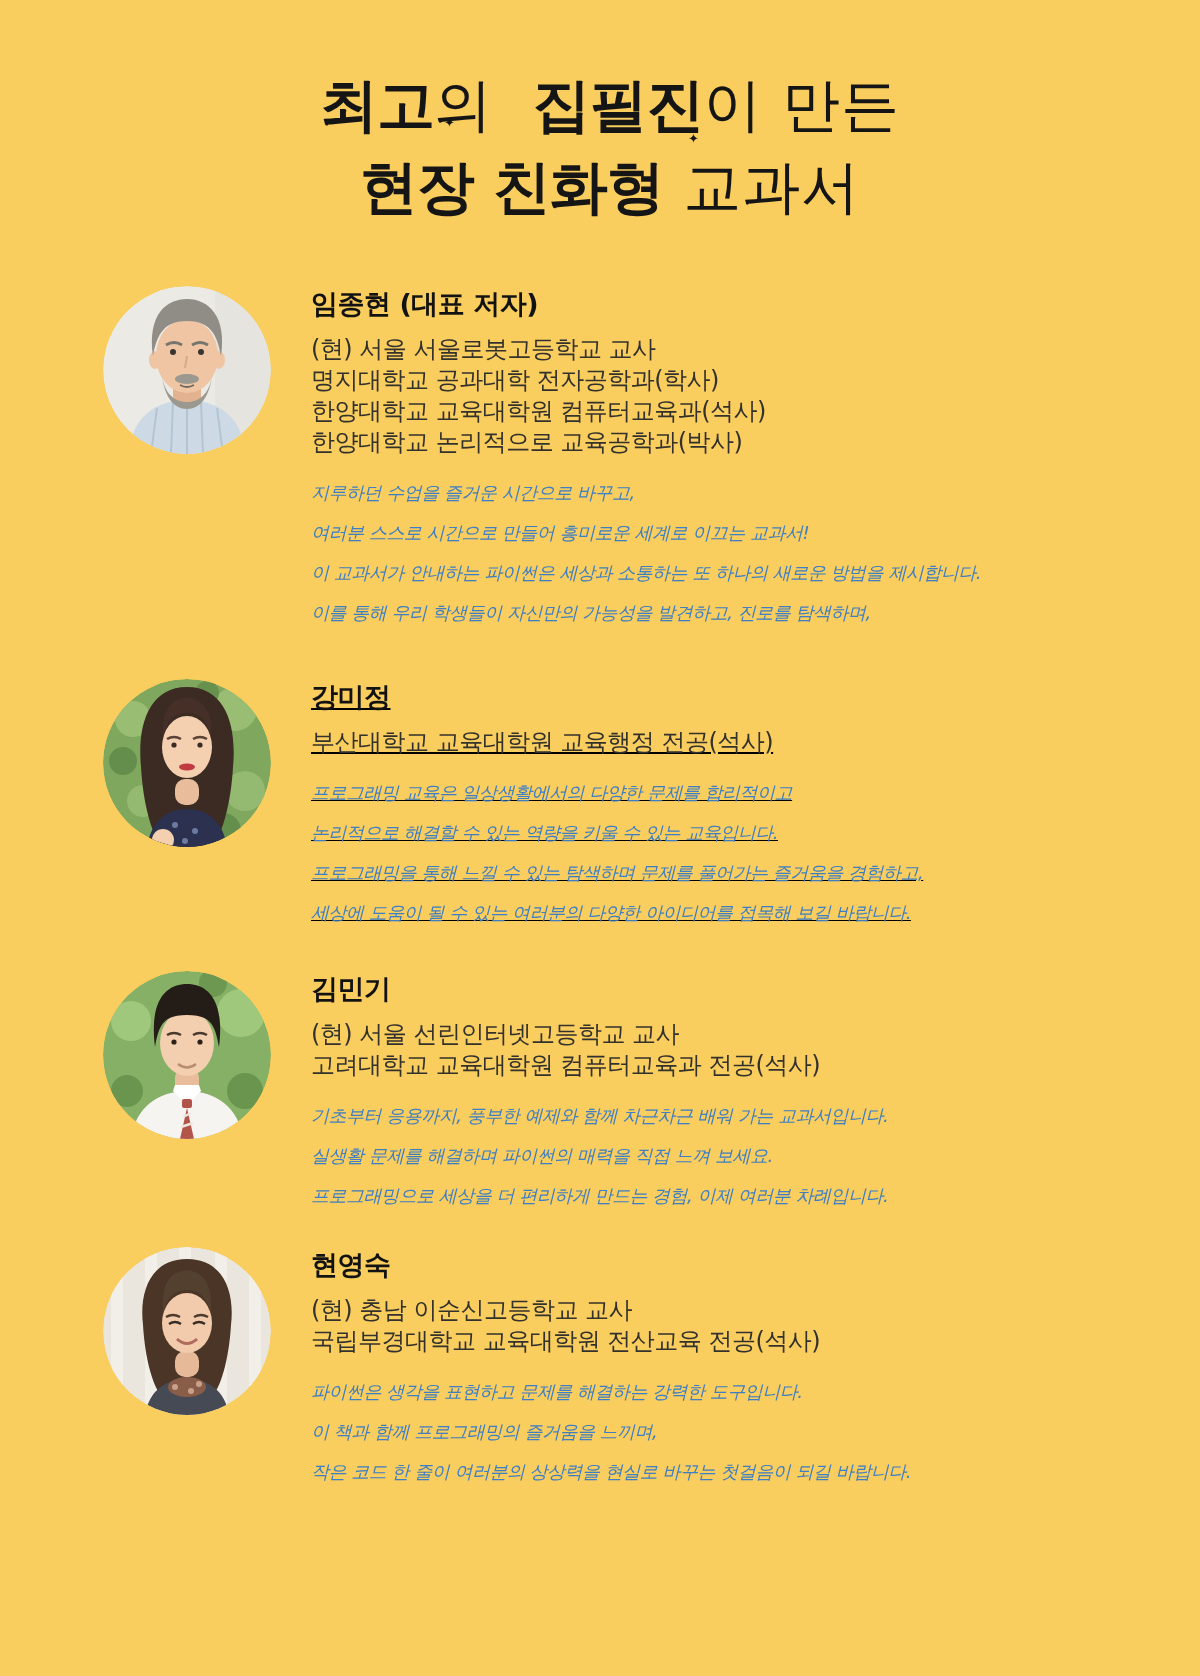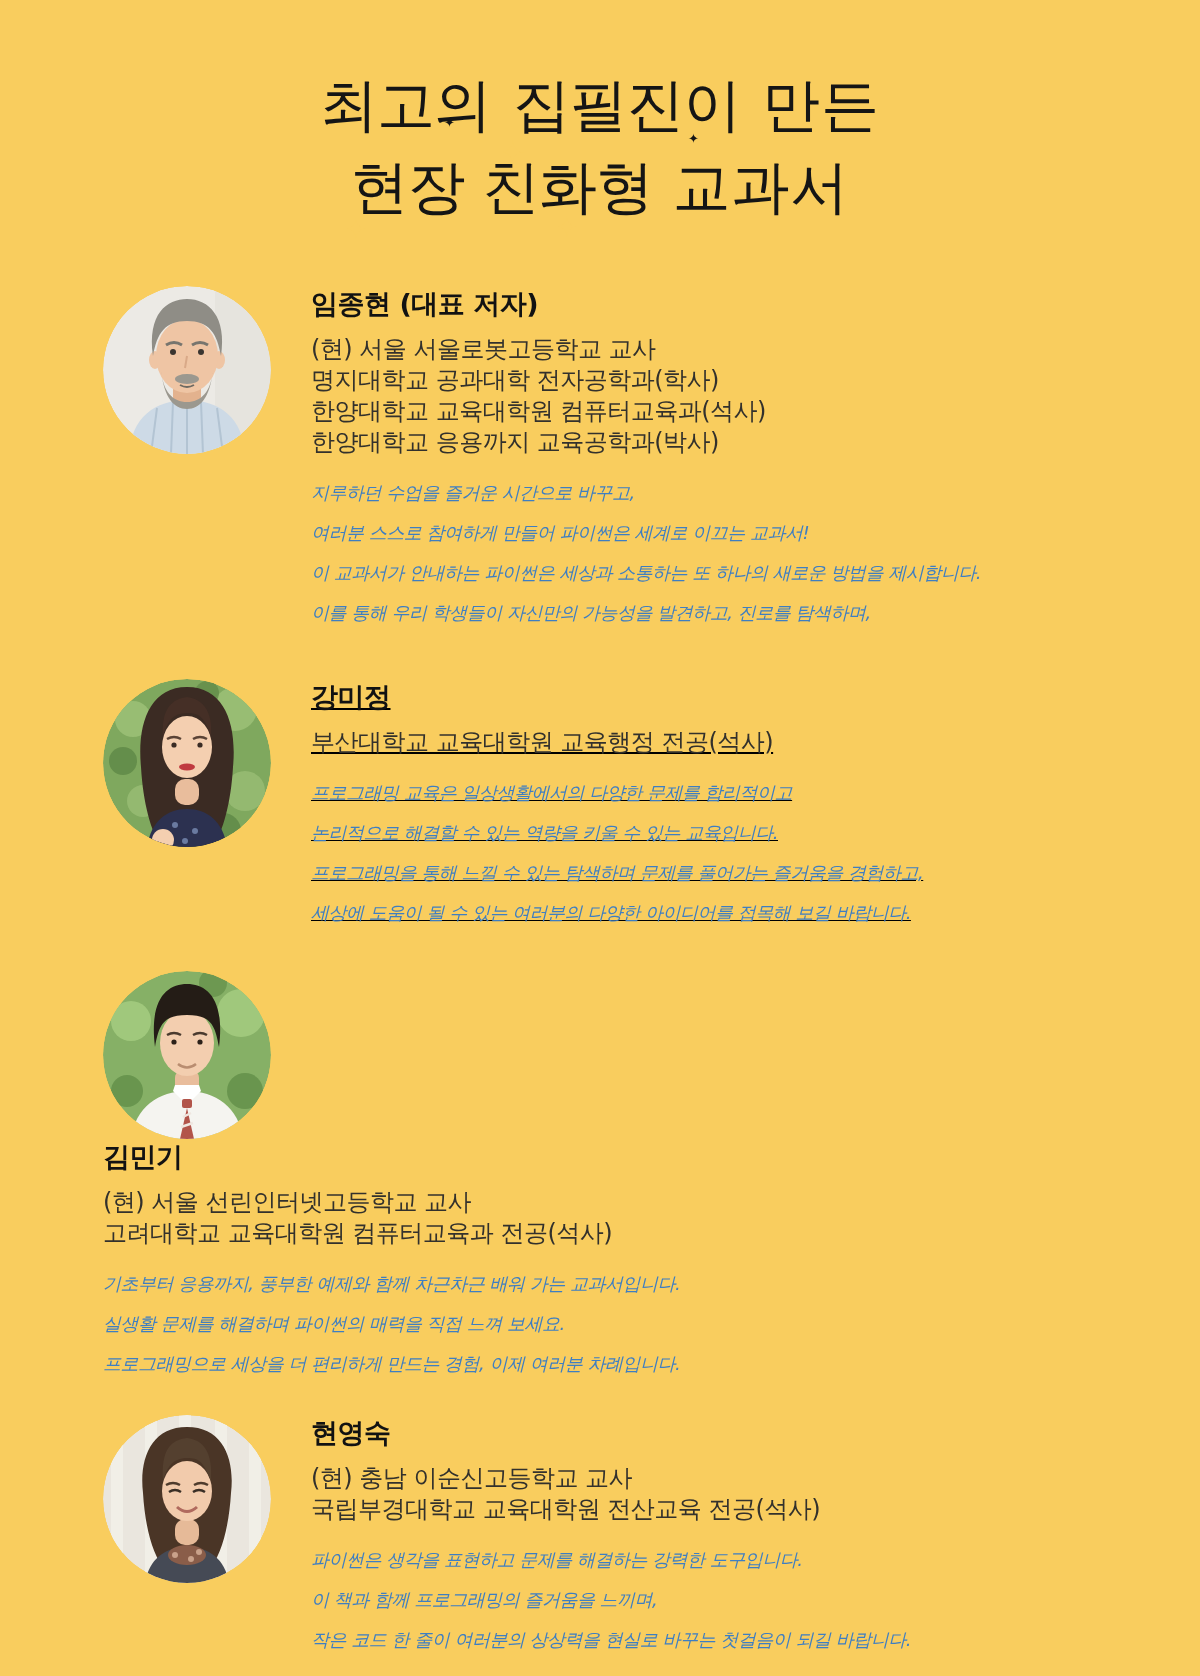--- a/index.html
+++ b/index.html
@@ -24,36 +24,36 @@
     text-align:center;
     color:var(--title-text);
   }
   .title-line{
     position:relative;
     font-size:58px;
     line-height:82px;
     letter-spacing:1px;
     white-space:nowrap;
   }
-  .t-bold{font-weight:400;letter-spacing:-1px;}
+  .t-bold{font-weight:700;letter-spacing:-1px;margin-left:20px;}
   .t-thin{font-weight:300;}
   .sp{position:absolute;pointer-events:none;}
   .sp-yellow{color:var(--background);}
   .sp-black{color:var(--title-text);}
   .sp1{left:500px;top:48px;font-size:30px;}          
   .sp2{left:444px;top:18px;font-size:13px;}          
   .sp3{left:688px;top:34px;font-size:13px;}          
   .sp4{left:345px;top:42px;font-size:26px;}          
   .sp5{left:556px;top:40px;font-size:26px;}          
   
   .sections{margin:0 40px 0 103px;}
   .section{display:flex;align-items:flex-start;}
   .sec-1{margin-top:58px;}
   .sec-2{margin-top:46px;text-decoration:underline;}
-  .sec-3{margin-top:38px;flex-direction:column;}
+  .sec-3{margin-top:38px;}
   .sec-4{margin-top:31px;}
   .photo{
     width:168px;height:168px;flex:0 0 168px;
     border-radius:50%;overflow:hidden;
     margin-right:40px;
   }
   .photo svg{display:block;}
   .info{padding-top:0;}
   .author-name{
     font-size:27px;font-weight:700;color:var(--name-text);
@@ -125,24 +125,24 @@
           <path d="M84,70 L82,82" stroke="#D9A988" stroke-width="2" fill="none"></path>
           <path d="M77,99 q7,4 14,0" stroke="#6E6A62" stroke-width="2" fill="none"></path>
         </g>
       </svg>
     </div>
     <div class="info">
       <h2 class="author-name">임종현 (대표 저자)</h2>
       <p class="cred">(현) 서울 서울로봇고등학교 교사</p>
       <p class="cred">명지대학교 공과대학 전자공학과(학사)</p>
       <p class="cred">한양대학교 교육대학원 컴퓨터교육과(석사)</p>
-      <p class="cred">한양대학교 응용까지 교육공학과(박사)</p>
+      <p class="cred">한양대학교 논리적으로 교육공학과(박사)</p>
       <div class="quote">
         <p class="quote-line">지루하던 수업을 즐거운 시간으로 바꾸고,</p>
-        <p class="quote-line">여러분 스스로 참여하게 만들어 파이썬은 세계로 이끄는 교과서!</p>
+        <p class="quote-line">여러분 스스로 시간으로 만들어 흥미로운 세계로 이끄는 교과서!</p>
         <p class="quote-line">이 교과서가 안내하는 파이썬은 세상과 소통하는 또 하나의 새로운 방법을 제시합니다.</p>
         <p class="quote-line">이를 통해 우리 학생들이 자신만의 가능성을 발견하고, 진로를 탐색하며,</p>
       </div>
     </div>
   </section>
 
   <section class="section sec-2">
     <div class="photo">
       <svg width="168" height="168" viewBox="0 0 168 168">
         <defs>

